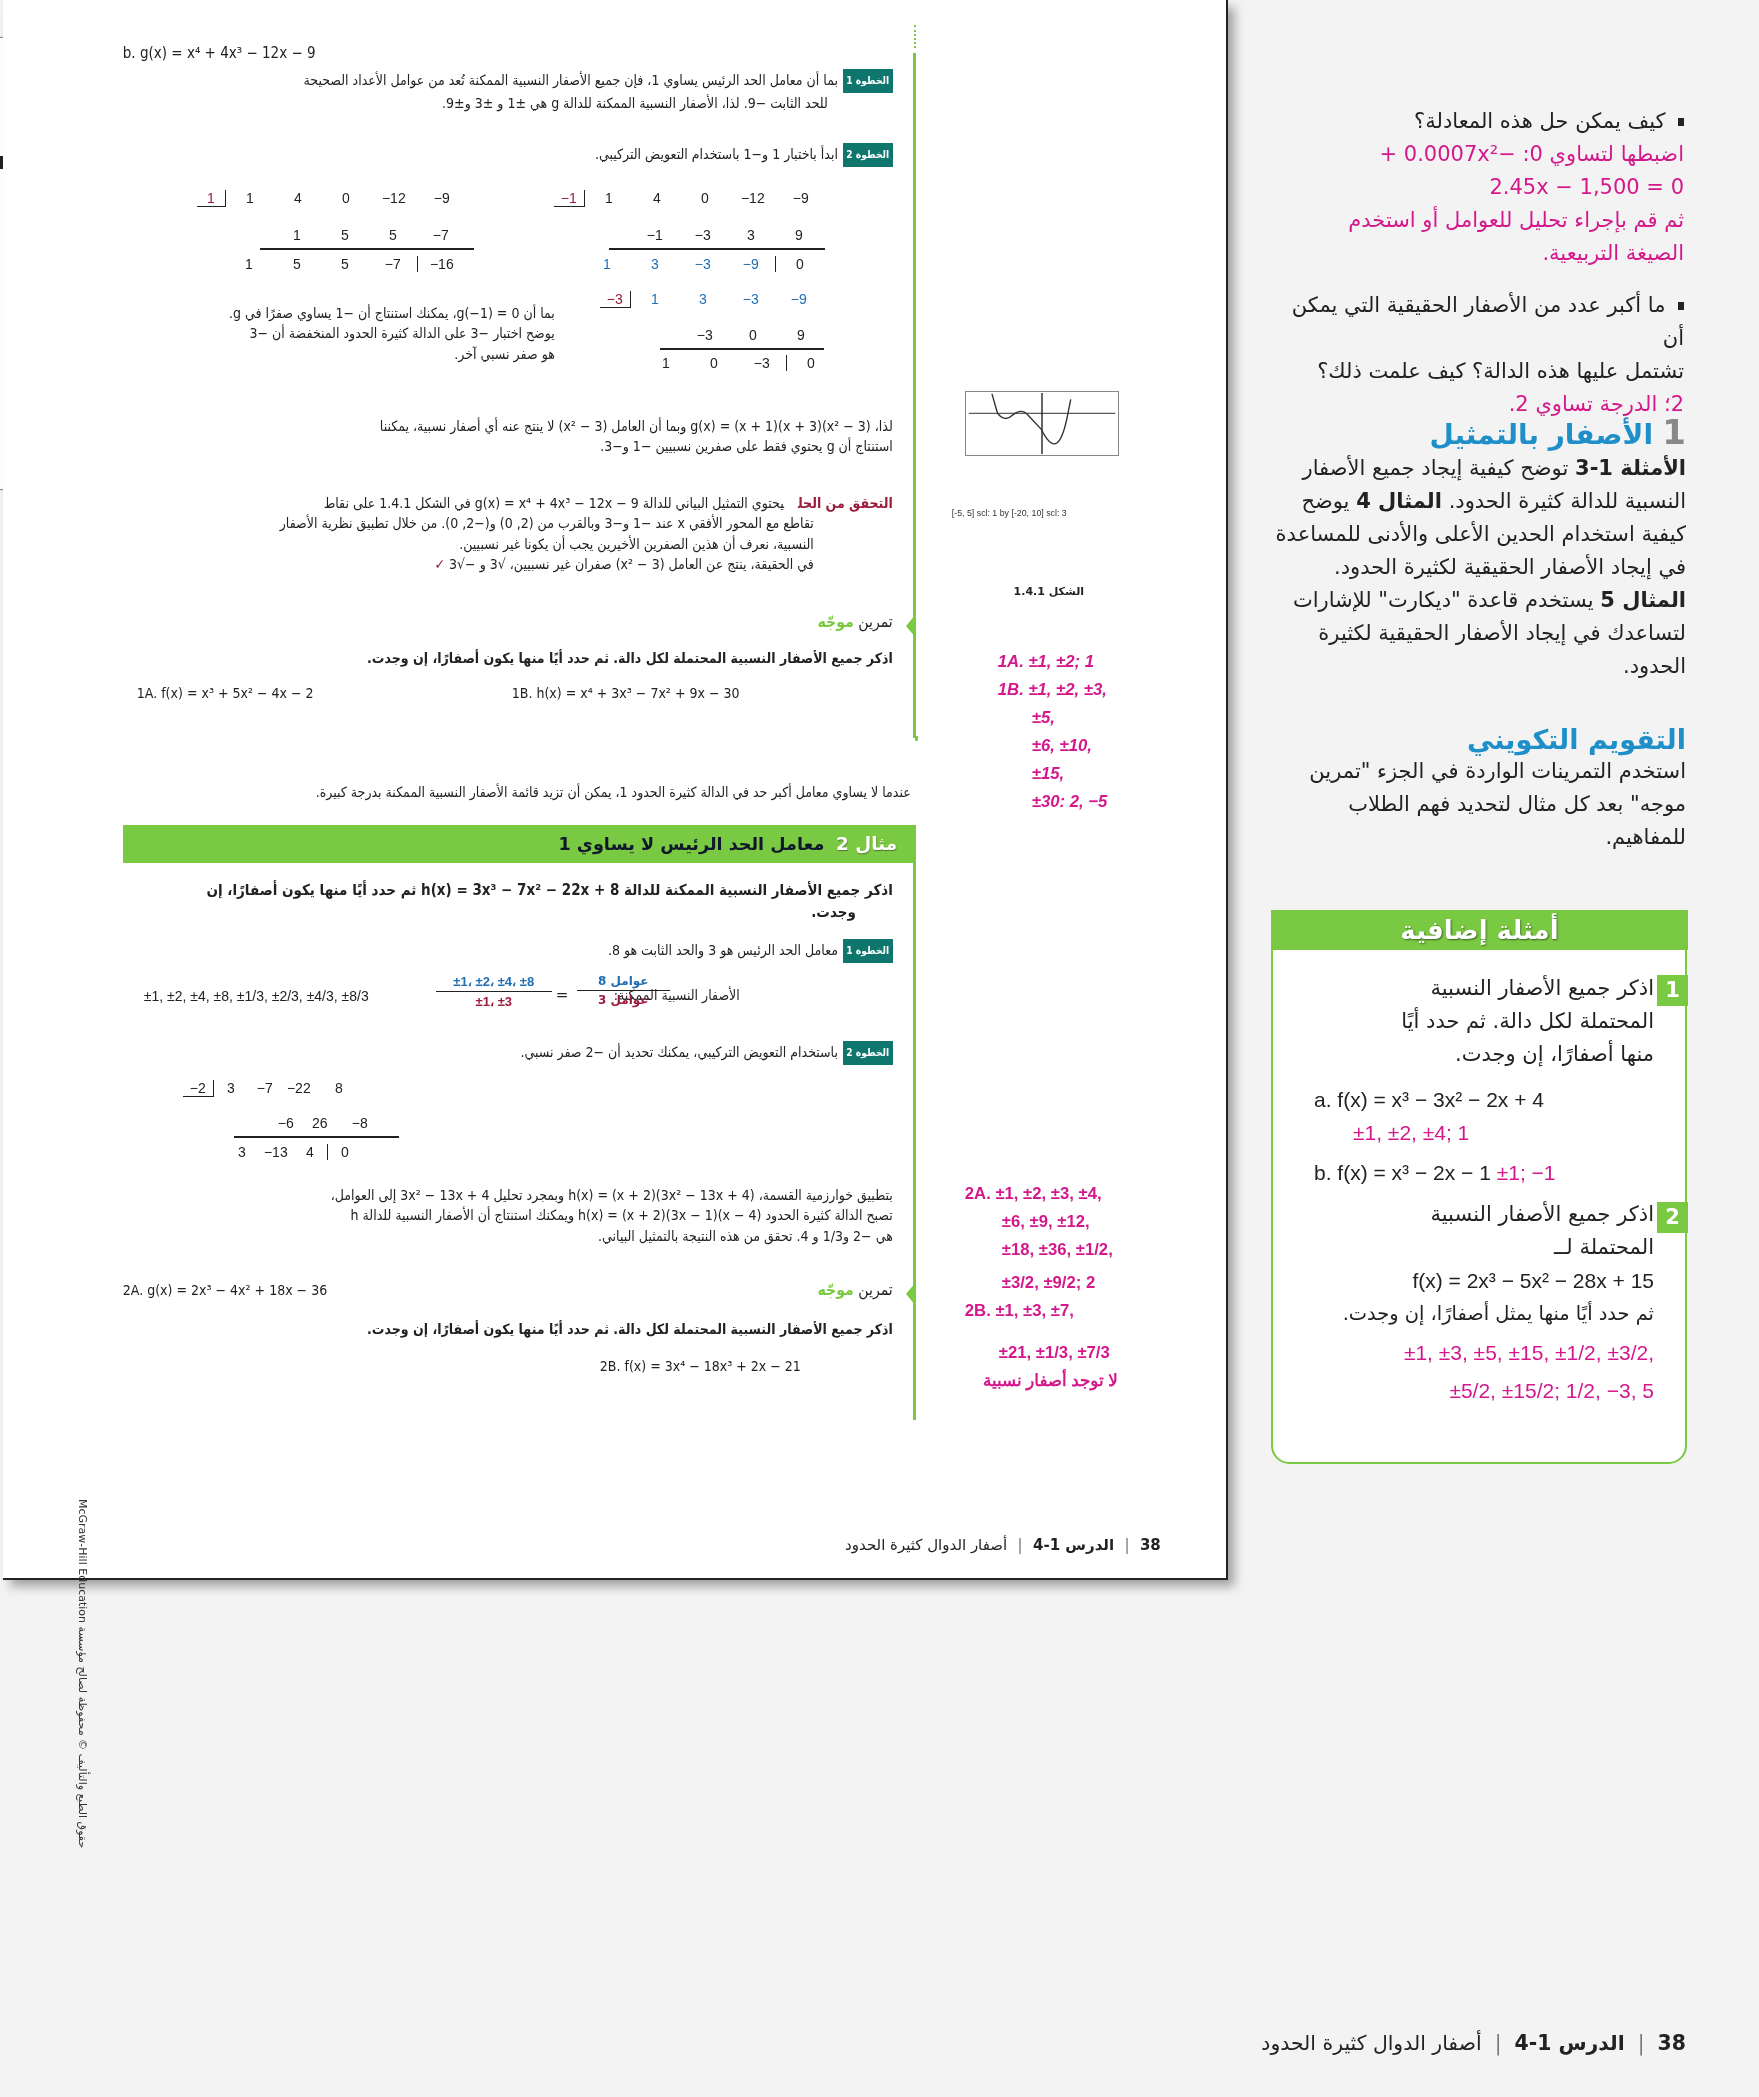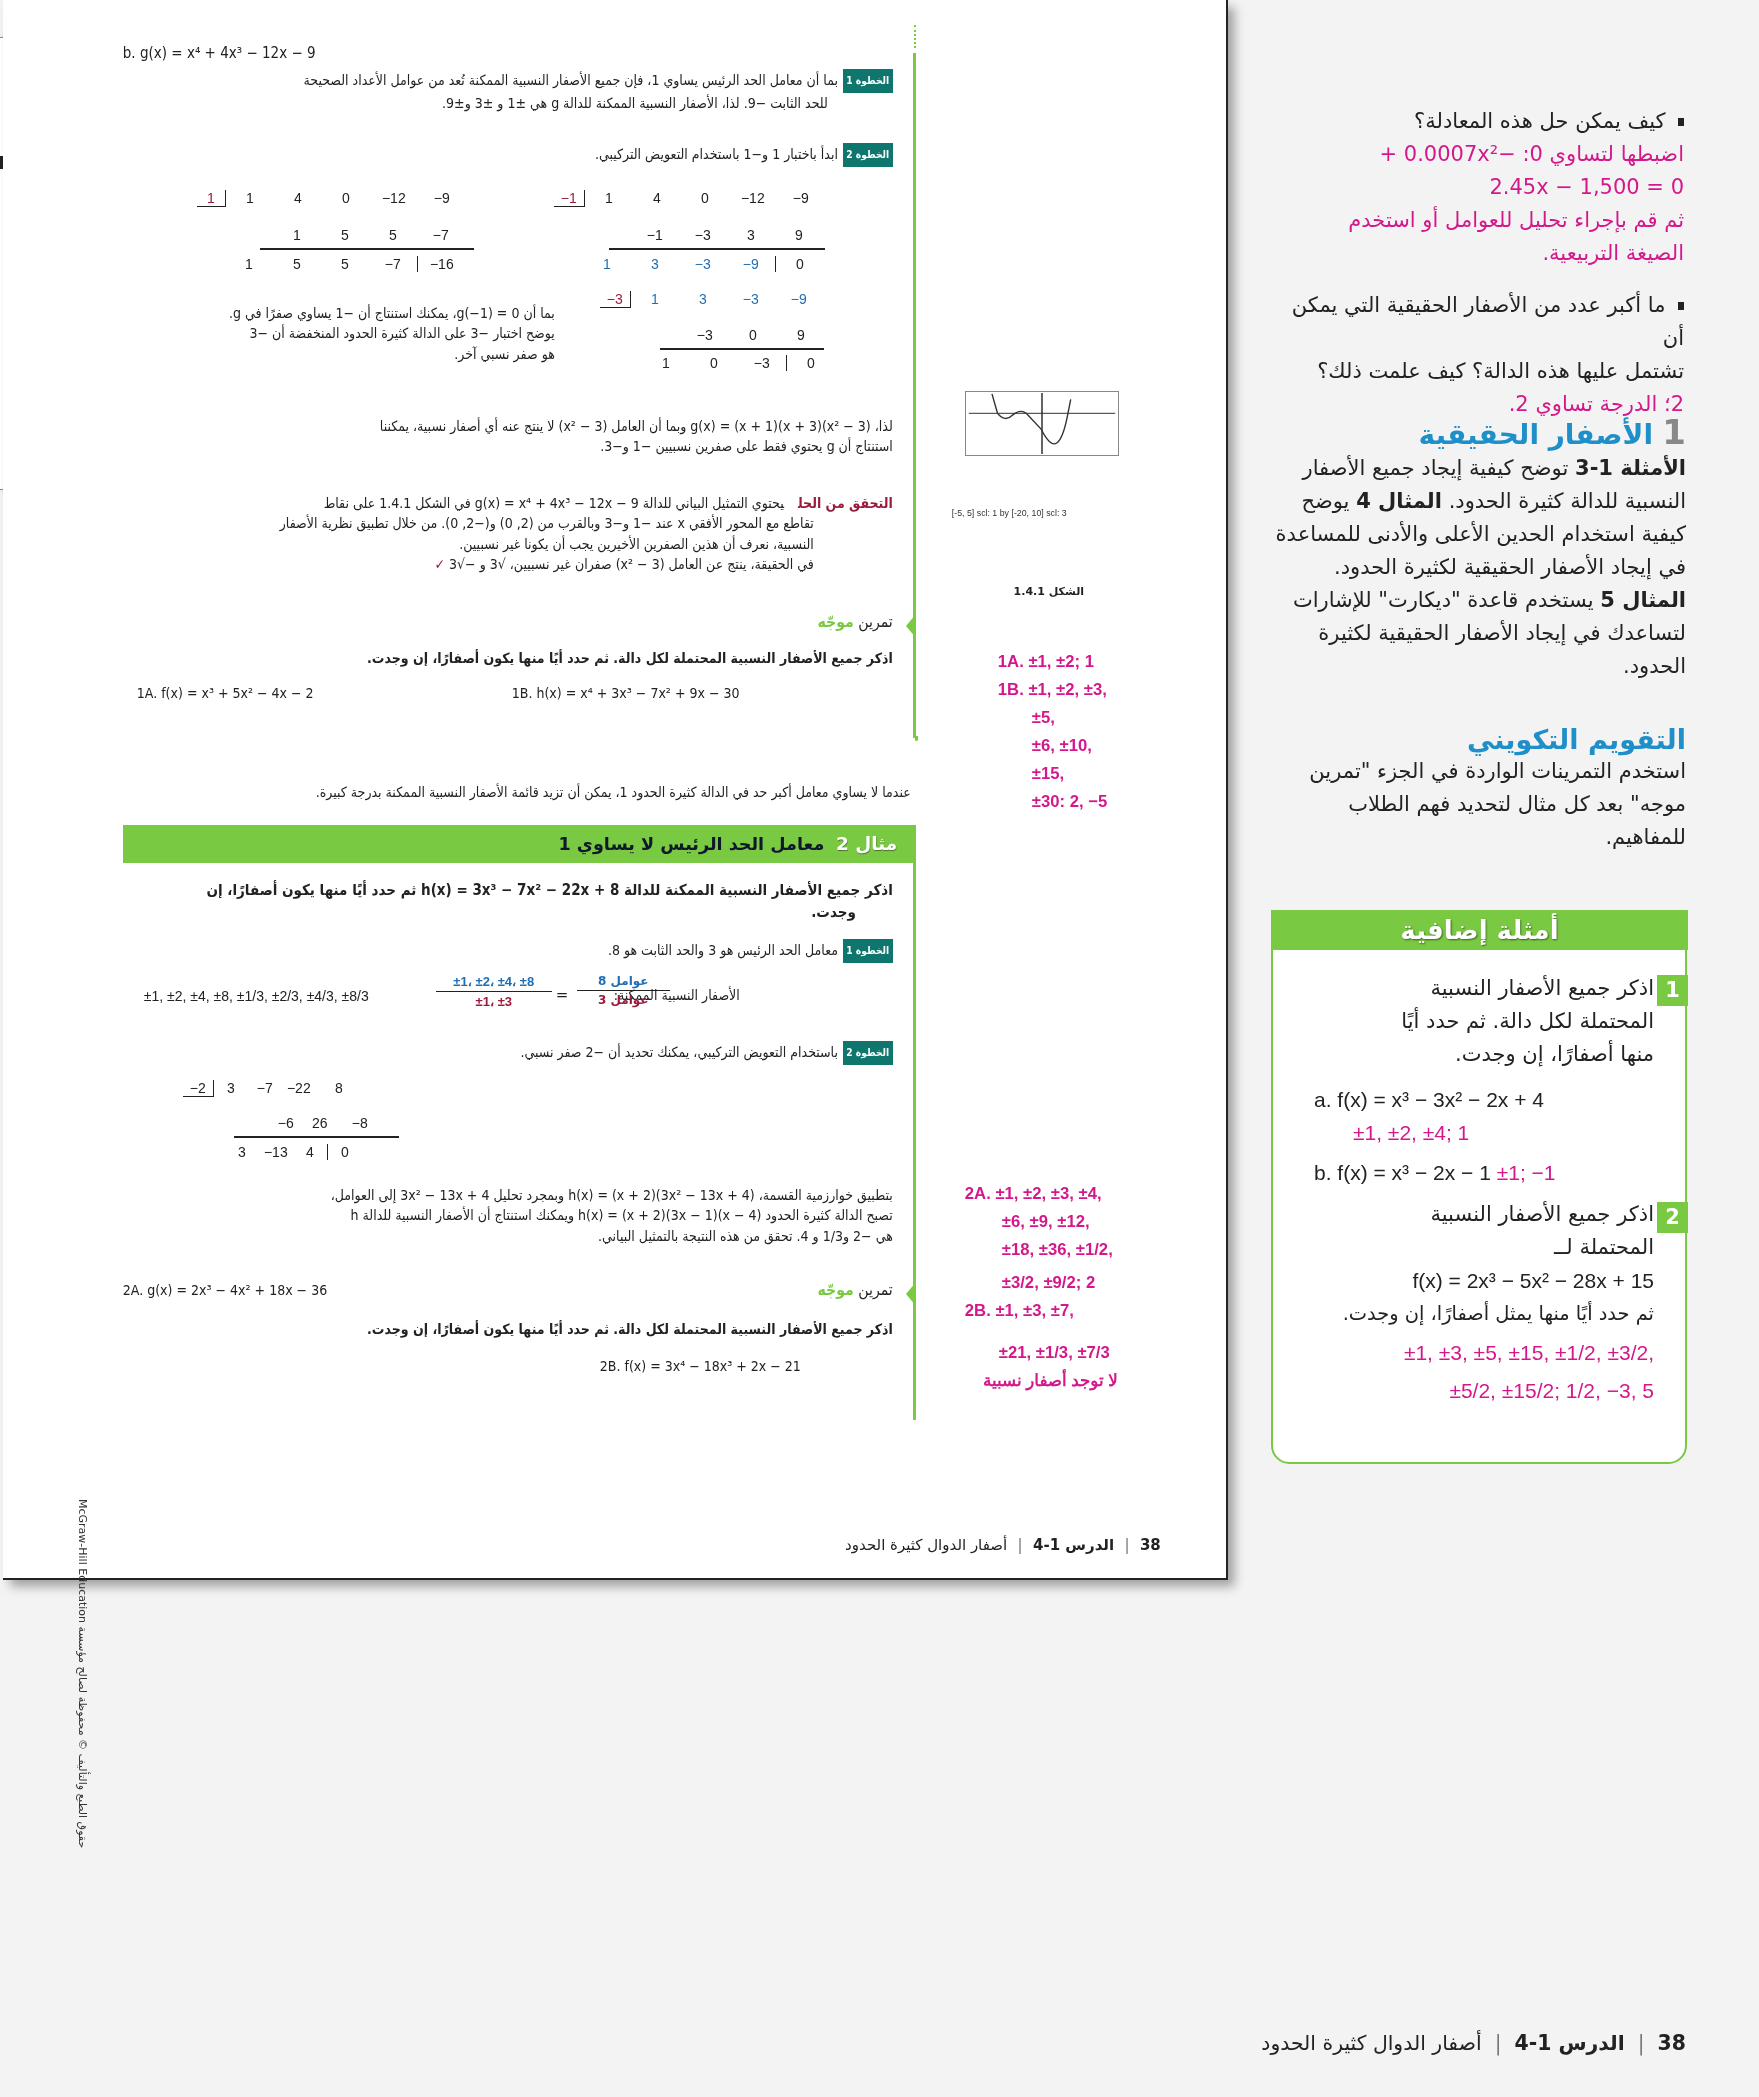--- a/index.html
+++ b/index.html
@@ -98,21 +98,21 @@
   <div class="abs rtl" style="left:995px;top:585px;width:102px;font-size:11px;font-weight:bold;text-align:center;">الشكل 1.4.1</div>
 
   <div class="abs" style="left:903px;top:614px;width:0;height:0;border-top:12px solid transparent;border-bottom:12px solid transparent;border-right:10.2px solid #7ac943;"></div>
   <div class="abs rtl t" style="right:333px;top:612px;font-size:15.7px;"><span>تمرين</span> <span style="color:#7ac943;font-weight:bold">موجّه</span></div>
   <div class="abs rtl t" style="right:333px;top:648px;font-weight:bold;">اذكر جميع الأصفار النسبية المحتملة لكل دالة. ثم حدد أيًا منها يكون أصفارًا، إن وجدت.</div>
   <div class="abs ltr t" style="left:134px;top:683px;">1A. f(x) = x³ + 5x² − 4x − 2</div>
   <div class="abs ltr t" style="left:509px;top:683px;">1B.  h(x) = x⁴ + 3x³ − 7x² + 9x − 30</div>
   <div class="abs" style="left:912px;top:736px;width:2.8px;height:4.6px;background:#7ac943;border-radius:0 0 9.3px 9.3px;"></div>
   <div class="abs" style="left:118px;top:738px;width:797px;height:2.8px;"></div>
 
-  <div class="abs ans ltr" style="left:995px;top:648px;font-size:16.7px;line-height:28px;">
+  <div class="abs ans ltr" style="left:995px;top:648px;font-size:16.7px;line-height:28px;font-style:italic;">
     <div>1A.  ±1,  ±2; 1</div>
     <div>1B.  ±1,  ±2,  ±3,</div>
     <div style="padding-left:34px">±5,</div>
     <div style="padding-left:34px">±6,  ±10,</div>
     <div style="padding-left:34px">±15,</div>
     <div style="padding-left:34px">±30: 2,  −5</div>
   </div>
 
   <div class="abs rtl t" style="right:315px;top:782px;width:787px;">عندما لا يساوي معامل أكبر حد في الدالة كثيرة الحدود 1، يمكن أن تزيد قائمة الأصفار النسبية الممكنة بدرجة كبيرة.</div>
   <div class="abs rtl" style="left:120px;top:825px;width:793px;height:38px;background:#7ac943;line-height:38px;padding-right:0;">
@@ -184,21 +184,21 @@
   <div class="pink">ثم قم بإجراء تحليل للعوامل أو استخدم</div>
   <div class="pink">الصيغة التربيعية.</div>
 </div>
 <div class="abs rtl r-t" style="right:76px;top:289px;width:416px;">
   <div><span class="bullet"></span><span>ما أكبر عدد من الأصفار الحقيقية التي يمكن أن</span></div>
   <div>تشتمل عليها هذه الدالة؟ كيف علمت ذلك؟</div>
   <div class="pink">2؛ الدرجة تساوي 2.</div>
 </div>
 
 <div class="abs rtl" style="right:74px;top:412px;width:416px;">
-  <div><span style="font-size:34px;color:#888;font-weight:bold;margin-left:9.3px;">1</span><span class="r-h">الأصفار الحقيقية</span></div>
+  <div><span style="font-size:34px;color:#888;font-weight:bold;margin-left:9.3px;">1</span><span class="r-h">الأصفار بالتمثيل</span></div>
   <div class="r-t"><b>الأمثلة 1-3</b> <span>توضح كيفية إيجاد جميع الأصفار النسبية للدالة كثيرة الحدود.</span> <b>المثال 4</b> <span>يوضح كيفية استخدام الحدين الأعلى والأدنى للمساعدة في إيجاد الأصفار الحقيقية لكثيرة الحدود.</span> <b>المثال 5</b> <span>يستخدم قاعدة "ديكارت" للإشارات لتساعدك في إيجاد الأصفار الحقيقية لكثيرة الحدود.</span></div>
 </div>
 
 <div class="abs rtl" style="right:74px;top:724px;width:416px;">
   <div class="r-h" style="font-size:27px;">التقويم التكويني</div>
   <div class="r-t">استخدم التمرينات الواردة في الجزء "تمرين موجه" بعد كل مثال لتحديد فهم الطلاب للمفاهيم.</div>
 </div>
 
 <div class="extra-box"></div>
 <div class="extra-head">أمثلة إضافية</div>

